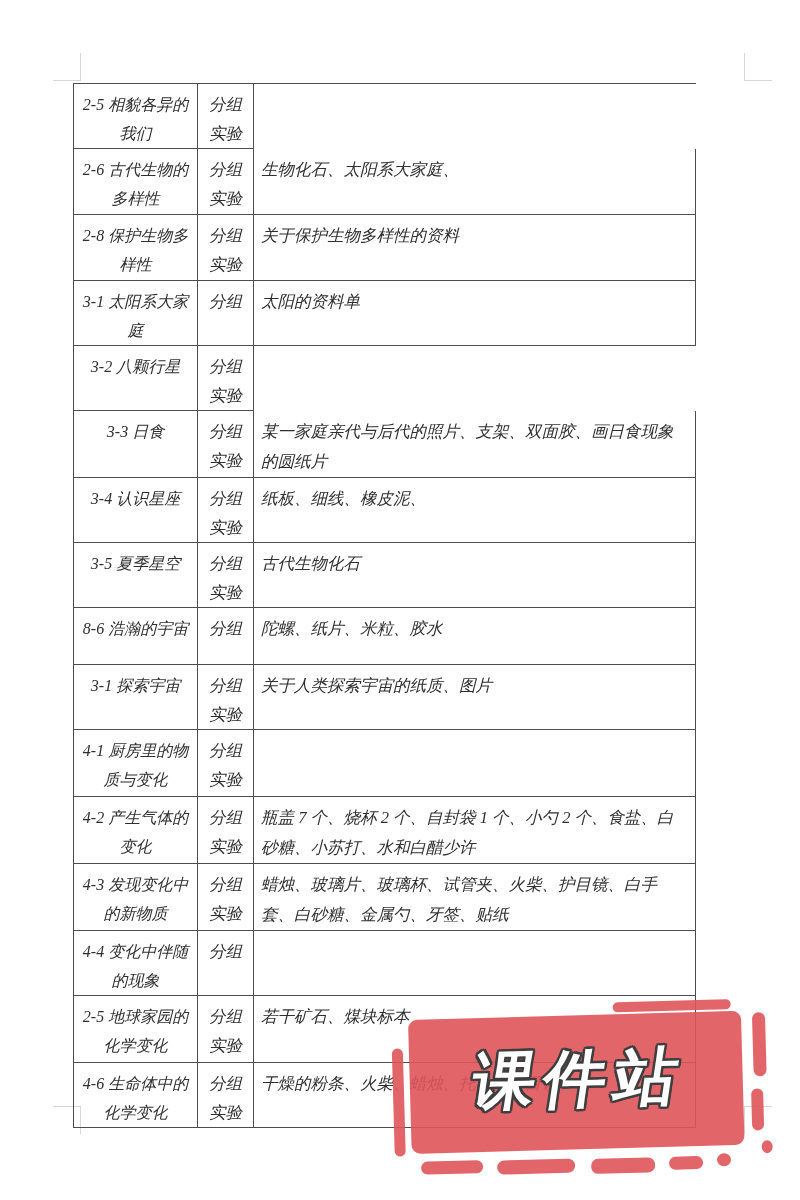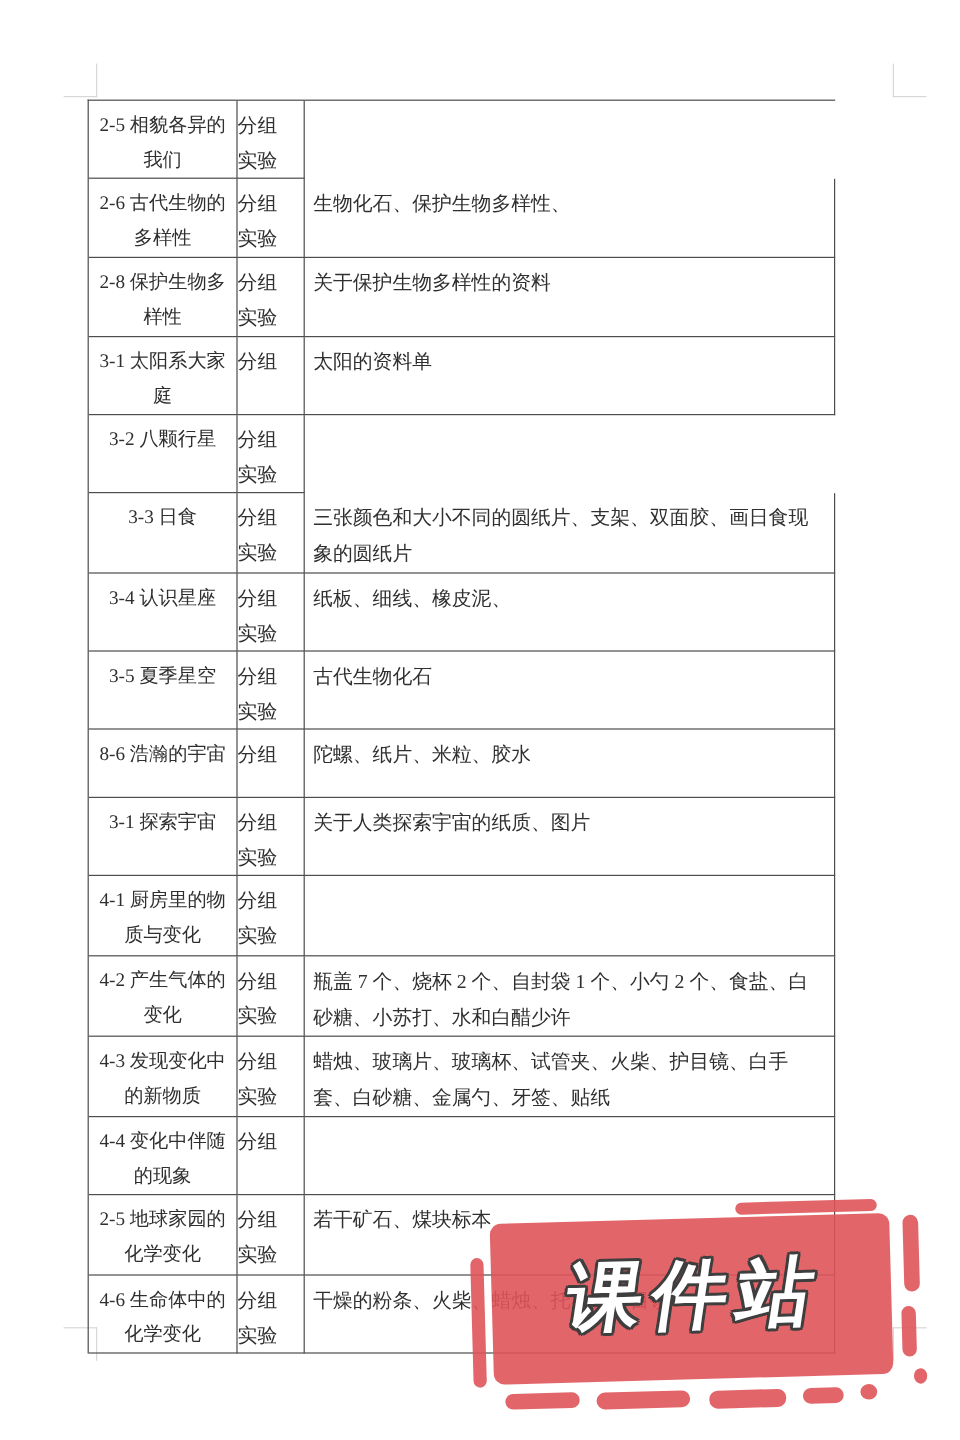--- a/index.html
+++ b/index.html
@@ -18,29 +18,29 @@
   .mark.tr { left:744px; top:53px;   border-left:1px solid #d7d7d7;  border-bottom:1px solid #d7d7d7; }
   .mark.bl { left:53px;  top:1106px; border-right:1px solid #d7d7d7; border-top:1px solid #d7d7d7; }
   .mark.br { left:744px; top:1106px; border-left:1px solid #d7d7d7;  border-top:1px solid #d7d7d7; }
 
   
   .doc-table {
     position:absolute; left:73px; top:83px; width:623px;
     border-top:1.5px solid #4d4d4d; border-left:1.5px solid #4d4d4d;
     box-sizing:border-box;
   }
-  .t-row { display:grid; grid-template-columns:124px 56px 1fr; }
+  .t-row { display:grid; grid-template-columns:124px 56px 1fr;font-style:italic; }
   .t-cell {
     border-right:1.5px solid #4d4d4d; border-bottom:1.5px solid #4d4d4d;
     box-sizing:border-box;
     font-size:16.5px; line-height:29px;
     padding-top:6px;
   }
   .c-lesson { text-align:center; padding-left:2px; padding-right:2px; font-size:16px; }
-  .c-type   { text-align:left; }
+  .c-type   { text-align:center; }
   .c-mat    { padding-left:7px; padding-right:10px; line-height:30px; }
 
   
   .stamp {
     position:absolute; left:393px; top:1003px; width:398px; height:173px;
     transform:rotate(-1.6deg); z-index:5; pointer-events:none;
   }
   .stamp-piece { position:absolute; background:rgba(223,84,89,0.9); border-radius:7px; }
   .stamp-main {
     left:17px; right:48px; top:12px; bottom:27px; border-radius:9px;
@@ -81,21 +81,21 @@
         <div>分组</div>
         <div>实验</div>
       </div>
     </div>
     <div class="t-row">
       <div class="t-cell c-lesson" style="min-height: 66px;">2-6 古代生物的多样性</div>
       <div class="t-cell c-type">
         <div>分组</div>
         <div>实验</div>
       </div>
-      <div class="t-cell c-mat">生物化石、保护生物多样性、</div>
+      <div class="t-cell c-mat">生物化石、太阳系大家庭、</div>
     </div>
     <div class="t-row">
       <div class="t-cell c-lesson" style="min-height: 66px;">2-8 保护生物多样性</div>
       <div class="t-cell c-type">
         <div>分组</div>
         <div>实验</div>
       </div>
       <div class="t-cell c-mat">关于保护生物多样性的资料</div>
     </div>
     <div class="t-row">
@@ -111,21 +111,21 @@
         <div>分组</div>
         <div>实验</div>
       </div>
     </div>
     <div class="t-row">
       <div class="t-cell c-lesson" style="min-height: 66px;">3-3 日食</div>
       <div class="t-cell c-type">
         <div>分组</div>
         <div>实验</div>
       </div>
-      <div class="t-cell c-mat">三张颜色和大小不同的圆纸片、支架、双面胶、画日食现象的圆纸片</div>
+      <div class="t-cell c-mat">某一家庭亲代与后代的照片、支架、双面胶、画日食现象的圆纸片</div>
     </div>
     <div class="t-row">
       <div class="t-cell c-lesson" style="min-height: 65px;">3-4 认识星座</div>
       <div class="t-cell c-type">
         <div>分组</div>
         <div>实验</div>
       </div>
       <div class="t-cell c-mat">纸板、细线、橡皮泥、</div>
     </div>
     <div class="t-row">

